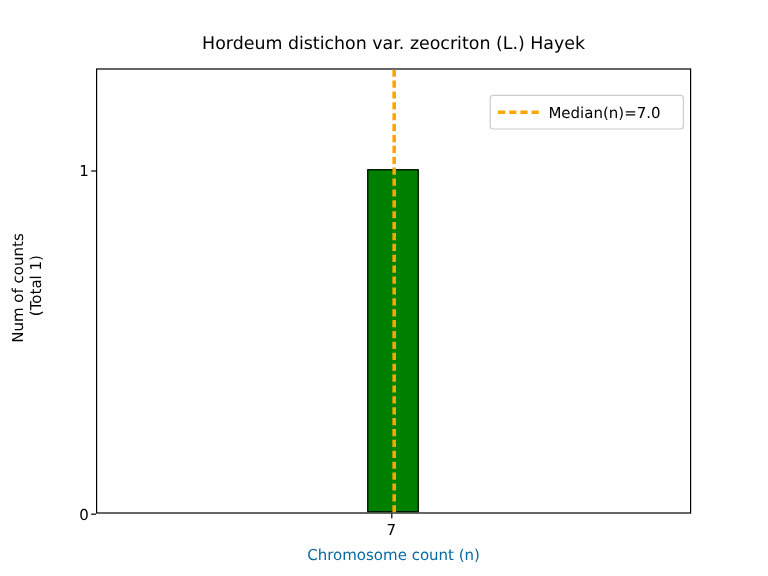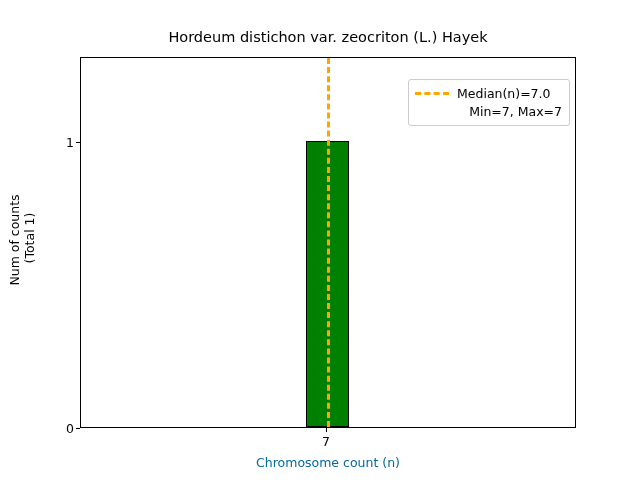--- a/index.html
+++ b/index.html
@@ -211,18 +211,15 @@
 
   <div id="xlabel">Chromosome count (n)</div>
 
   <div id="legend">
     <div class="legend-row">
       <span class="legend-swatch">
         <span class="dash" style="border-top-color:#FFA500;"></span>
       </span>
       <span class="legend-text">Median(n)=7.0</span>
     </div>
-    <div class="legend-row secondary">
-      <span class="legend-text">Min=7, Max=7</span>
-    </div>
   </div>
 
 </div>
 
 </body></html>

